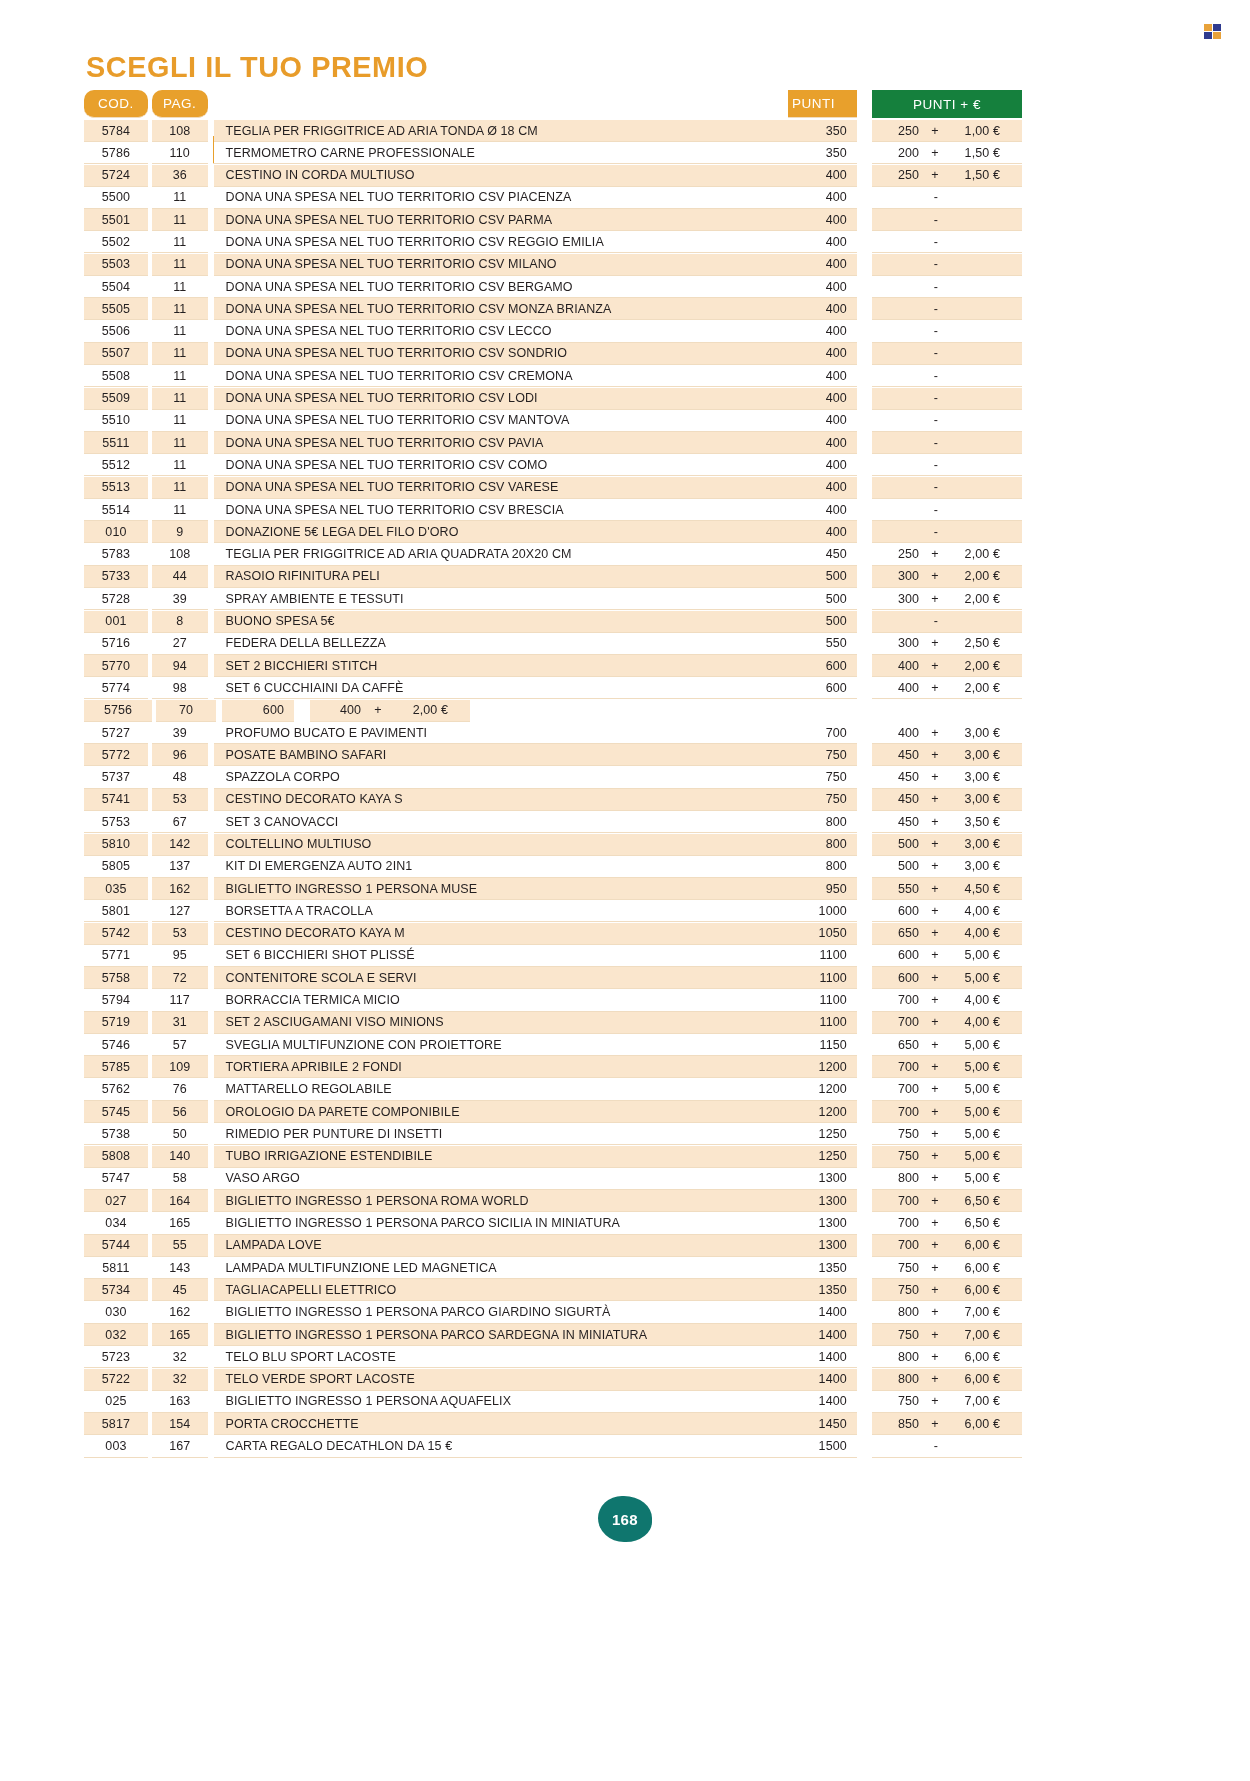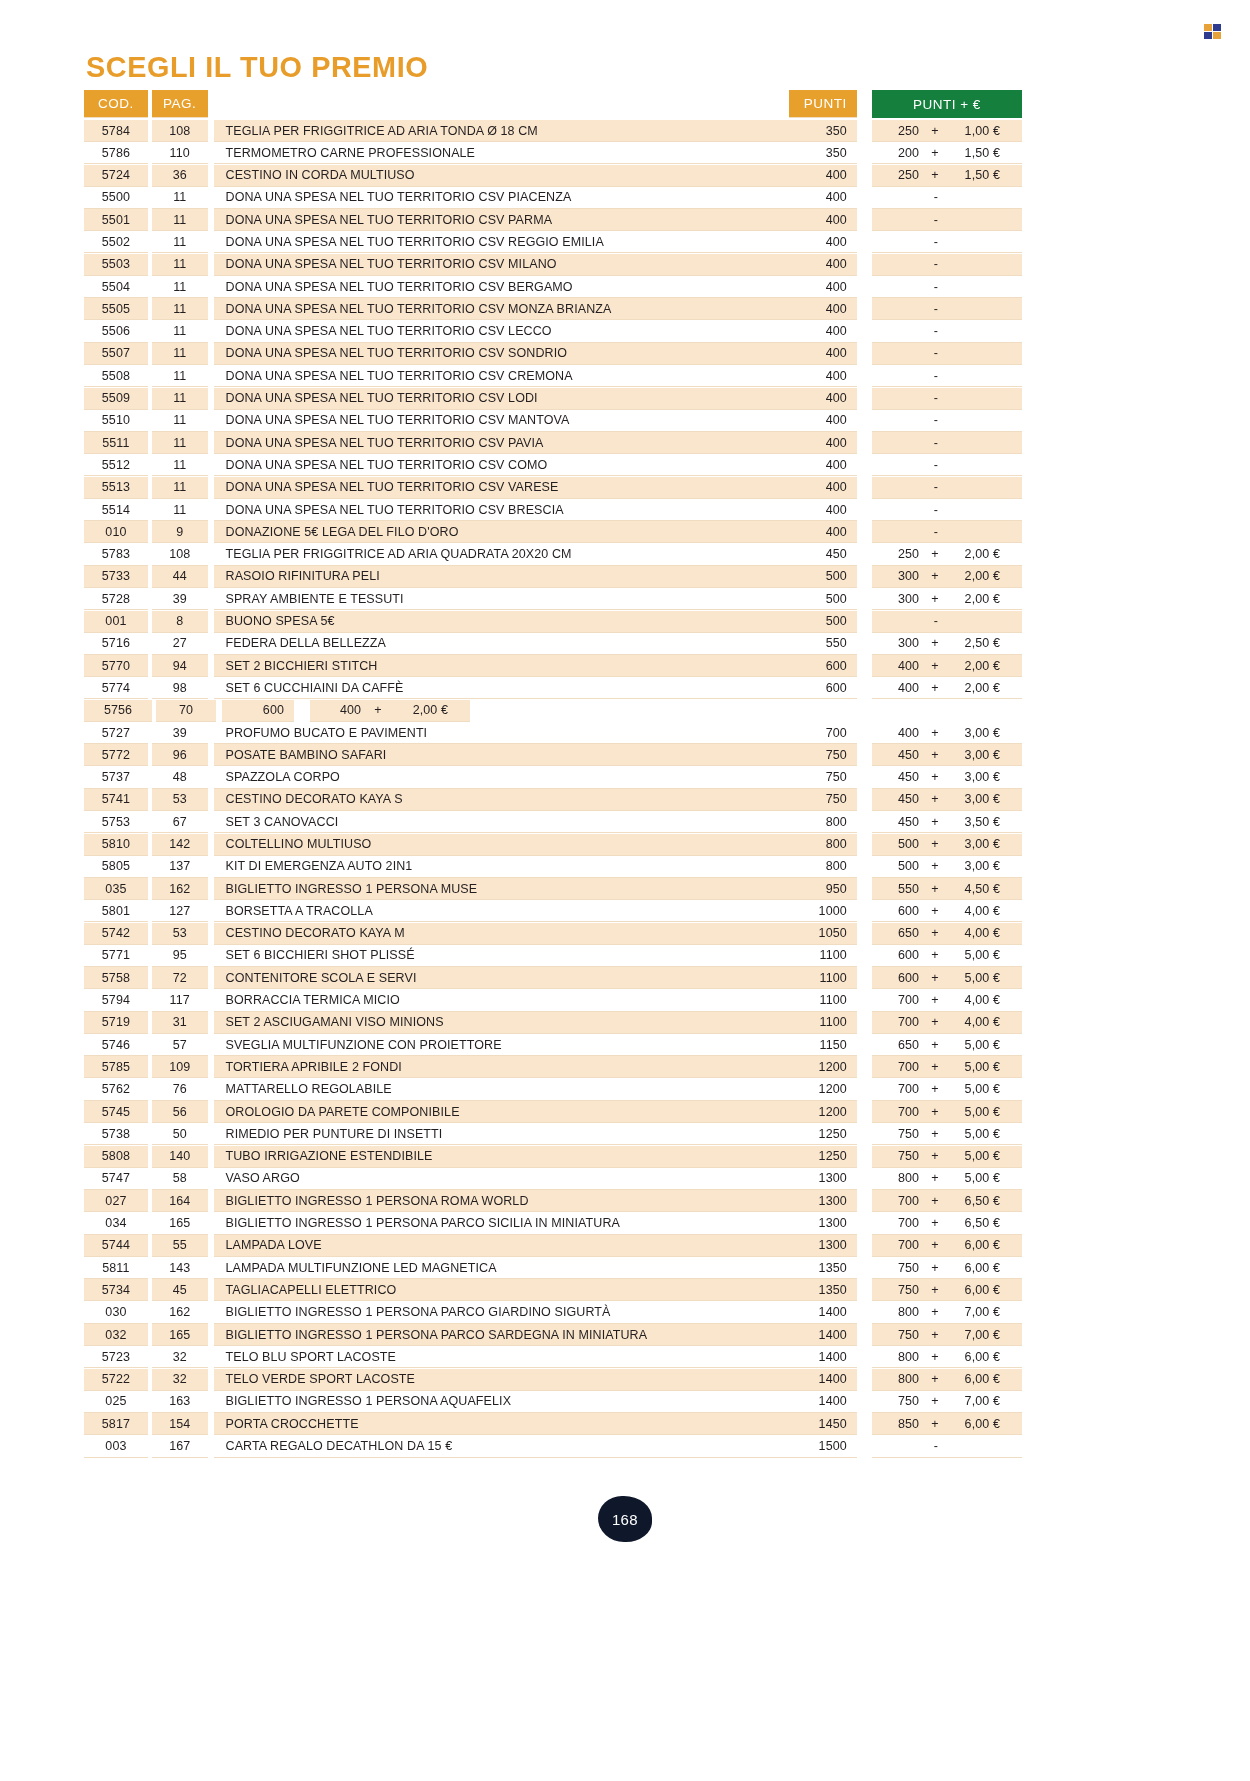--- a/index.html
+++ b/index.html
@@ -107,23 +107,23 @@
   
   .hrow { height: 28px; margin-bottom: 2px; }
   .hrow .cell {
     height: 28px;
     background: #e8a02c;
     color: #ffffff;
     font-size: 13.5px;
     font-weight: normal;
     letter-spacing: 0.5px;
   }
-  .hrow .c-cod, .hrow .c-pag { justify-content: center; }
+  .hrow .c-cod, .hrow .c-pag { justify-content: center; border-radius: 10px; }
   .hrow .c-coll { padding-left: 12px; margin-top: 46px; }
-  .hrow .c-punti { justify-content: flex-end; padding-right: 10px; }
+  .hrow .c-punti { justify-content: flex-end; padding-right: 22px; }
   .hrow .gap1, .hrow .gap2, .hrow .gap3 { background: transparent; height: 28px; }
   .hrow .c-extra {
     background: #15803d;
     justify-content: center;
     padding-right: 0;
   }
 
   
   .row.shade .c-cod,
   .row.shade .c-pag,
@@ -148,28 +148,28 @@
     position: absolute;
     left: 50%;
     transform: translateX(-50%);
     top: 1496px;
     width: 54px;
     height: 46px;
   }
   .pagenum .blob {
     width: 54px;
     height: 46px;
-    background: #0f172a;
+    background: #0f766e;
     border-radius: 46% 54% 50% 50% / 50% 50% 46% 54%;
     display: flex;
     align-items: center;
     justify-content: center;
     color: #ffffff;
     font-size: 15px;
-    font-weight: normal;
+    font-weight: bold;
     letter-spacing: 0.4px;
   }
 </style>
 </head>
 <body>
 
 <div class="page">
 
   <div class="corner-marks">
     <span class="m m1"></span>

